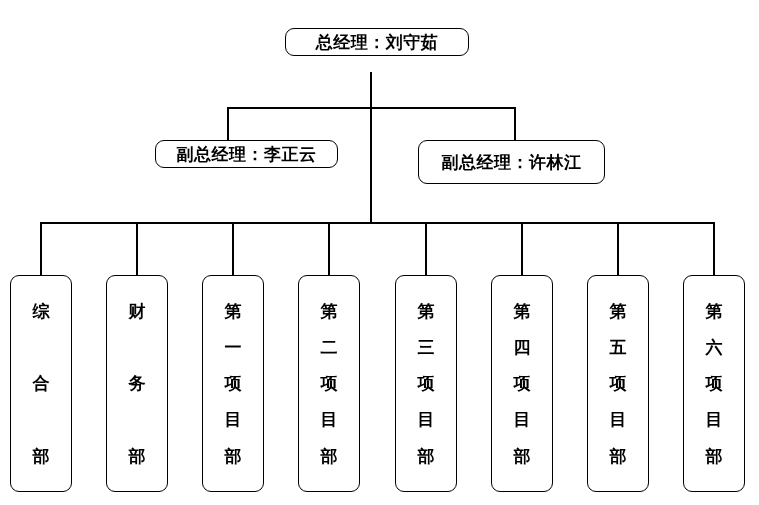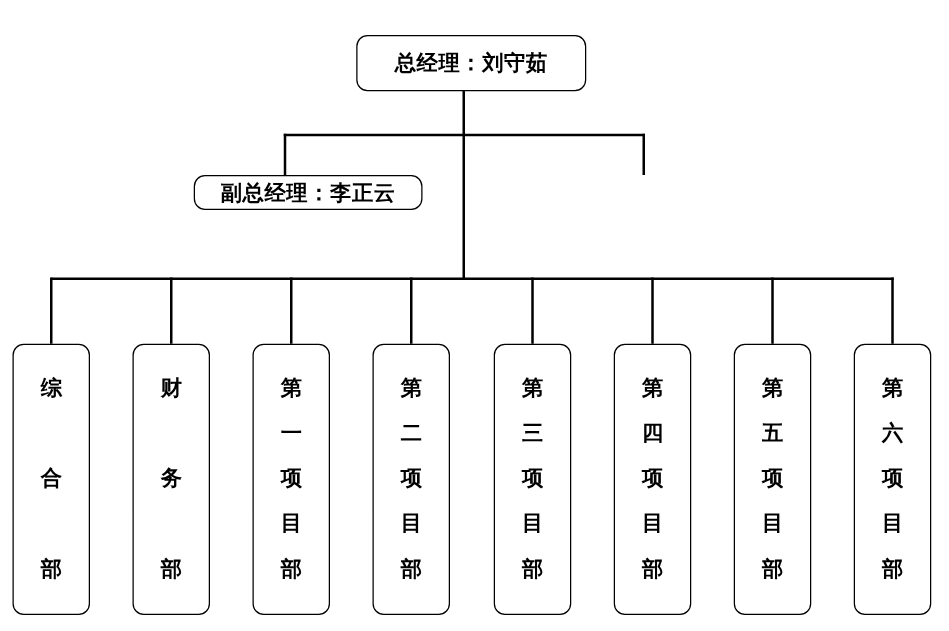--- a/index.html
+++ b/index.html
@@ -45,21 +45,21 @@
   }
   .vert-label {
     display: flex;
     flex-direction: column;
     justify-content: space-between;
     align-items: center;
     height: 162px;
     font-size: 17px;
     line-height: 1;
   }
-  .gm-box      { left: 285px; top: 28px;  width: 184px; height: 45px; }
+  .gm-box      { left: 285px; top: 28px;  width: 184px; height: 28px; }
   .deputy-0    { left: 155px; top: 140px; width: 183px; height: 28px; }
   .deputy-1    { left: 418px; top: 140px; width: 187px; height: 44px; }
 </style>
 </head>
 <body>
 
 <div class="canvas">
 
   <div class="line v" style="left:370px; top:72px;  height:151px;"></div>
   <div class="line h" style="left:227px; top:107px; width:289px;"></div>
@@ -74,20 +74,23 @@
   <div class="line v" style="left:521px; top:222px; height:53px;"></div>
   <div class="line v" style="left:617px; top:222px; height:53px;"></div>
   <div class="line v" style="left:713px; top:222px; height:53px;"></div>
 
   <div class="node h-label gm-box">
     <span>总经理：刘守茹</span>
   </div>
 
   <div class="node h-label deputy-0">
     <span>副总经理：李正云</span>
+  </div>
+  <div class="node h-label deputy-1">
+    <span>副总经理：许林江</span>
   </div>
 
   <div class="node dept" style="left:10px;">
     <div class="vert-label">
         <span>综</span>
         <span>合</span>
         <span>部</span>
       </div>
   </div>
   <div class="node dept" style="left:106px;">

